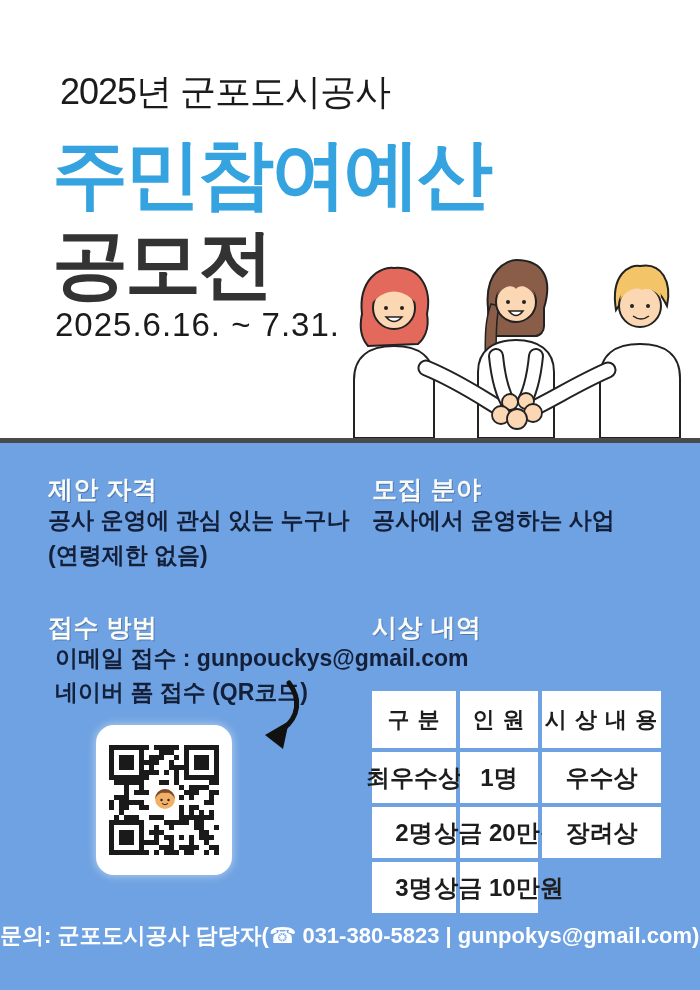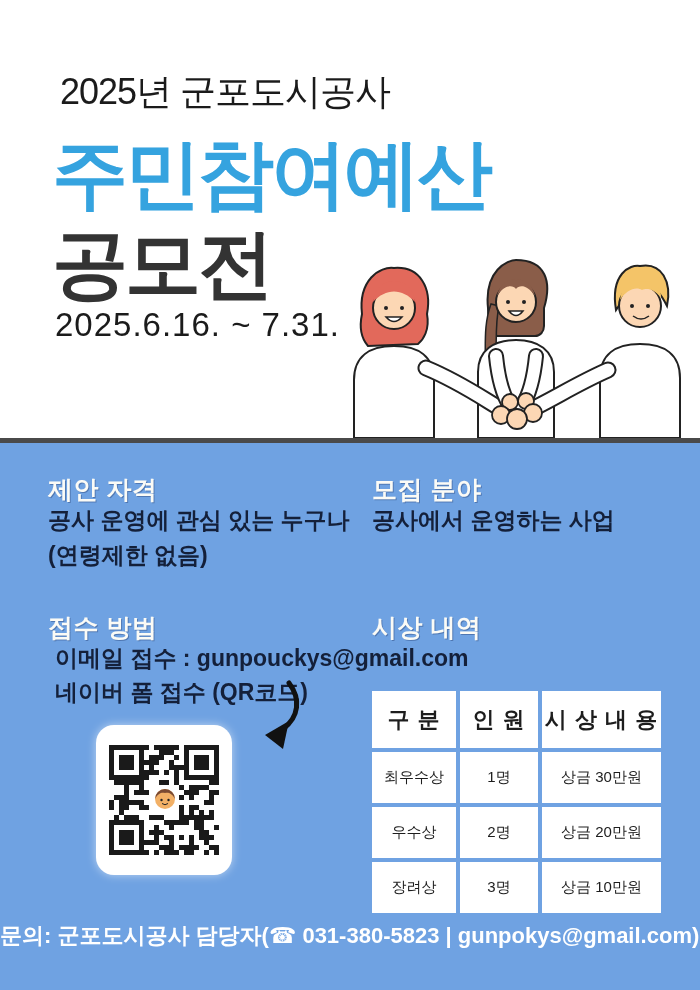--- a/index.html
+++ b/index.html
@@ -34,21 +34,21 @@
            border-radius:18px;box-shadow:0 0 10px rgba(255,255,255,0.55);}
   .qr-grid{position:absolute;left:13px;top:20px;width:110px;height:110px;
            display:grid;grid-template-columns:repeat(22,5px);grid-template-rows:repeat(22,5px);}
   .qr-grid div{width:5px;height:5px;}
   .qr-on{background:#1a1a1a;}
   .qr-emoji{position:absolute;left:58px;top:63px;width:22px;height:22px;}
   
   .awards-table{position:absolute;left:372px;top:212px;display:grid;
            grid-template-columns:84px 78px 119px;grid-template-rows:57px 51px 51px 51px;gap:4px;margin-top:36px;}
   .awards-table .cell{background:#ffffff;display:flex;align-items:center;justify-content:center;
-           font-size:15px;color:#1d1d1d;font-weight:400;white-space:nowrap;}
+           font-size:24px;color:#1d1d1d;font-weight:700;white-space:nowrap;}
   .awards-table .head{font-weight:800;font-size:22px;letter-spacing:1px;}
   
   .footer-contact{position:absolute;left:0;top:478px;width:696px;text-align:right;
            font-size:22px;font-weight:600;color:#ffffff;white-space:nowrap;}
 </style>
 </head>
 <body>
 
 <div class="poster">
 
@@ -628,21 +628,20 @@
 
     <div class="section-heading h-awards">시상 내역</div>
 
     <div class="awards-table">
       <div class="cell head">구 분</div>
       <div class="cell head">인 원</div>
       <div class="cell head">시 상 내 용</div>
 
       <div class="cell">최우수상</div>
       <div class="cell">1명</div>
-      <div class="cell">상금 30만원</div>
 
       <div class="cell">우수상</div>
       <div class="cell">2명</div>
       <div class="cell">상금 20만원</div>
 
       <div class="cell">장려상</div>
       <div class="cell">3명</div>
       <div class="cell">상금 10만원</div>
     </div>
 

